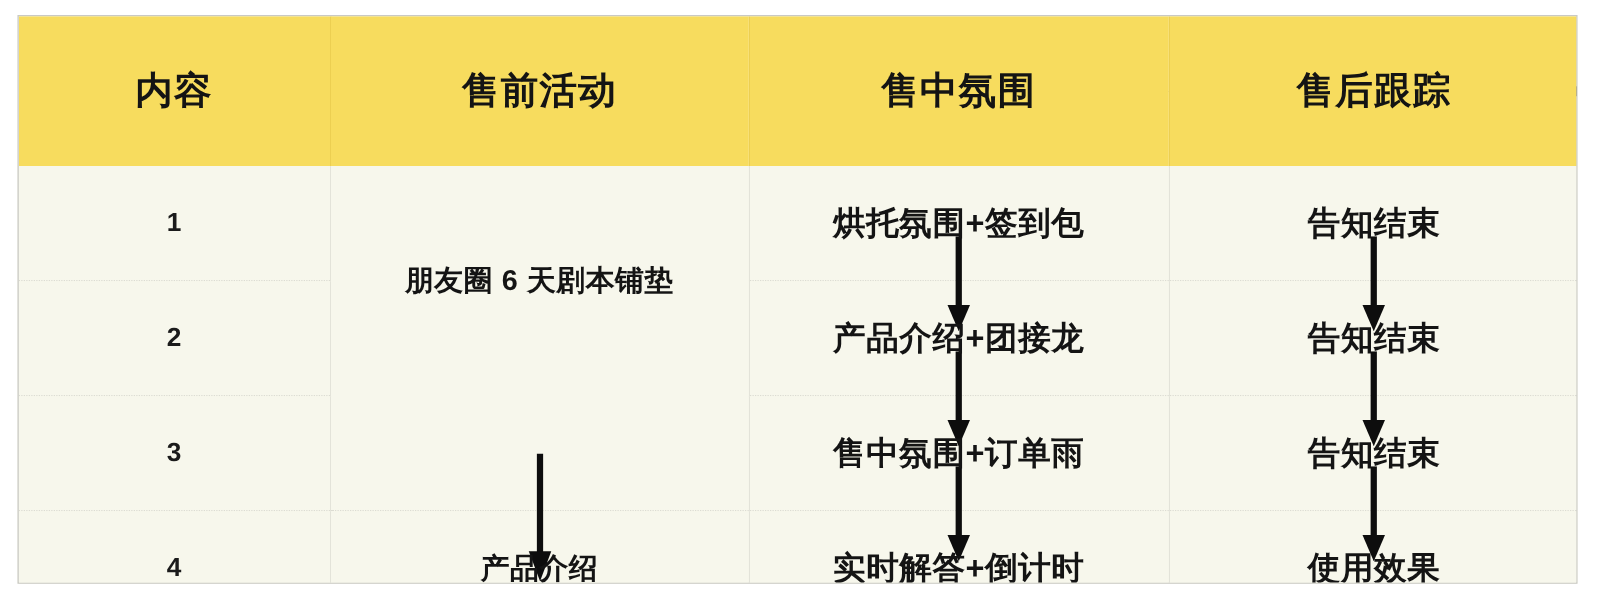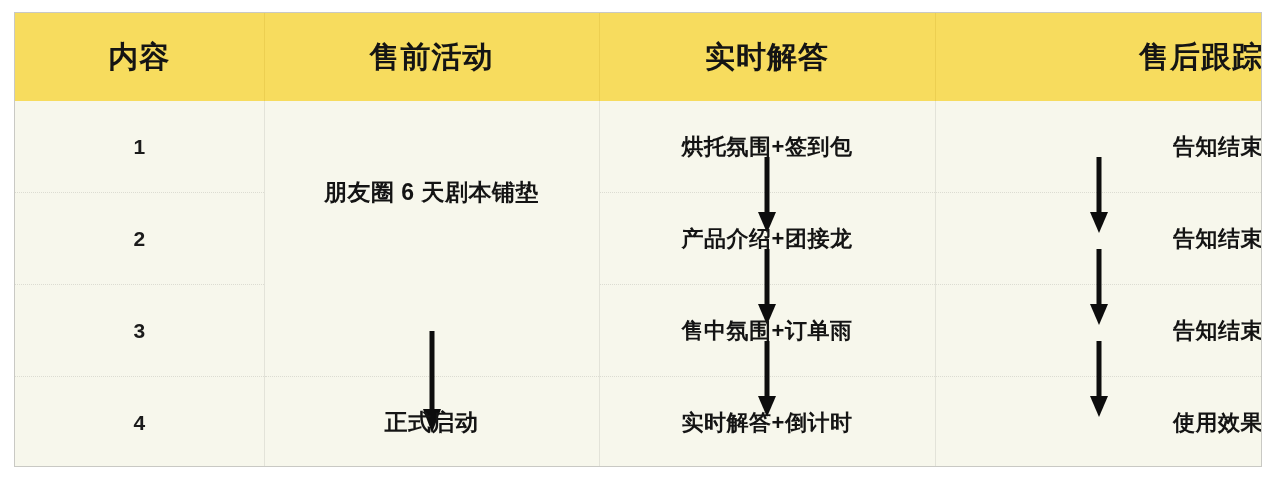--- a/index.html
+++ b/index.html
@@ -41,28 +41,28 @@
   }
 
   table.flow-table col.c1 { width: 249px; }
   table.flow-table col.c2 { width: 335px; }
   table.flow-table col.c3 { width: 336px; }
   table.flow-table col.c4 { width: 328px; }
 
   thead th {
     background: #f7dc5e;
     height: 88px;
-    padding: 0;
+    padding: 16px;
     margin: 0;
     border-right: 1px solid #eccf51;
     position: relative;
     vertical-align: middle;
     text-align: center;
   }
-  thead th:last-child { border-right: none; text-align: right; }
+  thead th:last-child { border-right: none; }
 
   .hdr-text {
     font-size: 30px;
     font-weight: bold;
     color: #141414;
     letter-spacing: 1px;
     line-height: 1;
     display: block;
   }
 
@@ -70,38 +70,38 @@
     height: 91px;
     padding: 0;
     margin: 0;
     border-right: 1px solid #e3e3d9;
     border-bottom: 1px dotted #dcdcd2;
     position: relative;
     vertical-align: middle;
     text-align: center;
     background: #f7f7ec;
   }
-  tbody td:last-child { border-right: none; text-align: right; }
+  tbody td:last-child { border-right: none; }
   tbody tr:last-child td { border-bottom: none; }
 
   td.rowspan-cell {
     vertical-align: middle;
     border-bottom: none;
   }
 
   .cell-num {
     font-size: 21px;
     font-weight: bold;
     color: #1b1b1b;
     line-height: 1;
     display: block;
   }
 
   .cell-text {
-    font-size: 22px;
+    font-size: 26px;
     font-weight: bold;
     color: #141414;
     line-height: 1;
     display: inline-block;
     position: relative;
     z-index: 3;
     letter-spacing: 0.5px;
   }
 
   .cell-text.big {
@@ -162,21 +162,21 @@
           <th>
             <span class="hdr-text">售前活动</span>
             <span class="h-arrow a1">
               <svg width="118" height="26" viewBox="0 0 118 26" xmlns="http://www.w3.org/2000/svg">
                 <line x1="0" y1="13" x2="99" y2="13" stroke="#0d0d0d" stroke-width="5"></line>
                 <polygon points="93,4 118,13 93,22" fill="#0d0d0d"></polygon>
               </svg>
             </span>
           </th>
           <th>
-            <span class="hdr-text">实时解答</span>
+            <span class="hdr-text">售中氛围</span>
             <span class="h-arrow a2">
               <svg width="118" height="26" viewBox="0 0 118 26" xmlns="http://www.w3.org/2000/svg">
                 <line x1="0" y1="13" x2="99" y2="13" stroke="#0d0d0d" stroke-width="5"></line>
                 <polygon points="93,4 118,13 93,22" fill="#0d0d0d"></polygon>
               </svg>
             </span>
           </th>
           <th>
             <span class="hdr-text">售后跟踪</span>
           </th>
@@ -266,21 +266,21 @@
               </svg>
             </span>
           </td>
         </tr>
 
         <tr>
           <td>
             <span class="cell-num">4</span>
           </td>
           <td>
-            <span class="cell-text big">正式启动</span>
+            <span class="cell-text big">产品介绍</span>
           </td>
           <td>
             <span class="cell-text">实时解答+倒计时</span>
           </td>
           <td>
             <span class="cell-text">使用效果</span>
           </td>
         </tr>
 
       </tbody>

